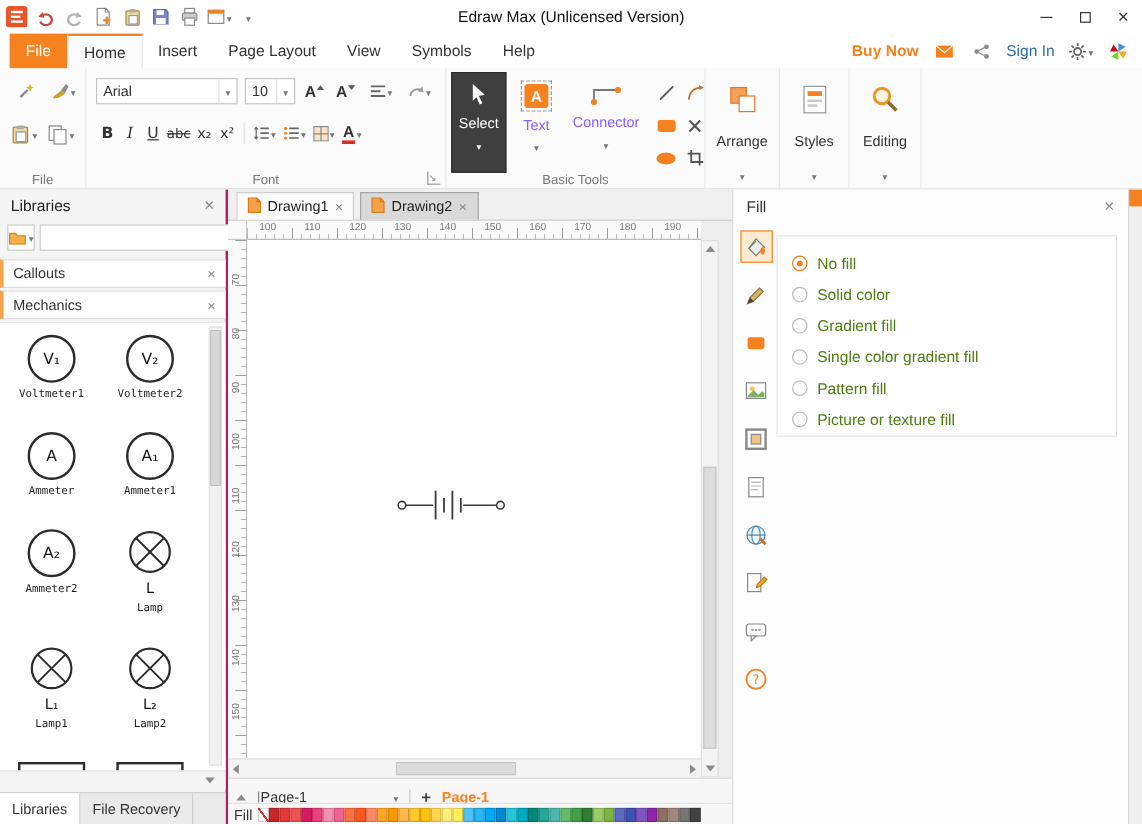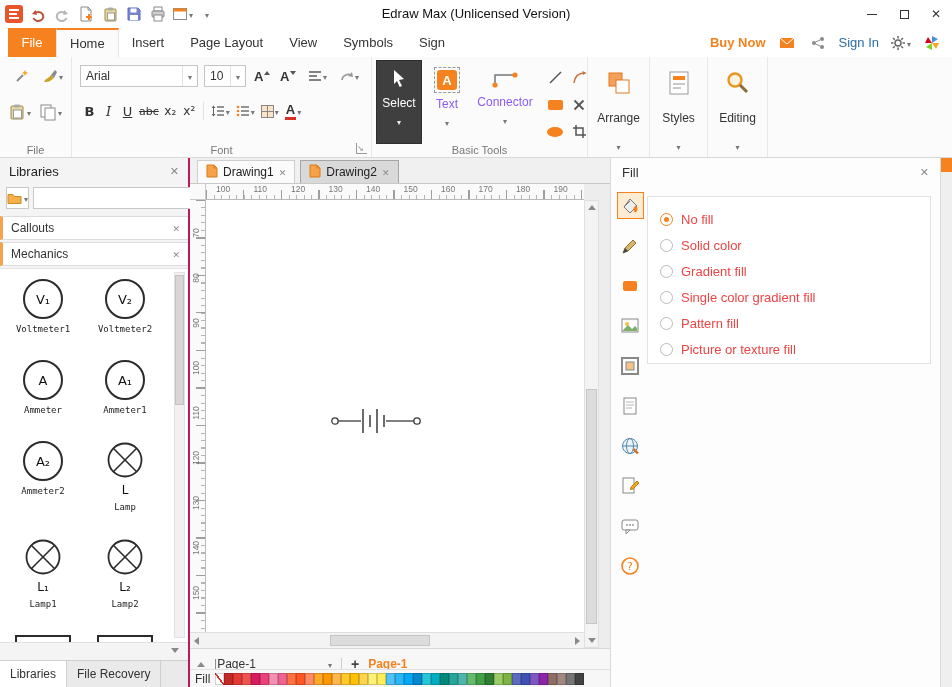--- a/index.html
+++ b/index.html
@@ -151,21 +151,21 @@
   .fill-header{position:absolute;top:0;left:0;right:0;height:28px;display:flex;align-items:center;padding:0 11px;}
   .fill-title{font-size:13px;color:#333;flex:1;}
   .fill-tools{position:absolute;left:3px;top:30px;width:32px;bottom:0;display:flex;flex-direction:column;align-items:center;gap:13px;padding-top:4px;}
   .ftool{width:27px;height:27px;display:flex;align-items:center;justify-content:center;}
   .ftool.selected{border:1px solid #F5821F;background:#FDEBD2;}
   .fill-card{position:absolute;left:36px;top:38px;width:284px;height:168px;background:#FFF;border:1px solid #E3E3E3;padding:9px 12px 0 12px;}
   .fill-option{display:flex;align-items:center;gap:8px;height:26px;}
   .radio{width:13px;height:13px;border-radius:50%;border:1px solid #BBB;background:#fff;position:relative;flex:0 0 13px;}
   .radio.on{border-color:#F5821F;}
   .radio.on::after{content:"";position:absolute;left:3px;top:3px;width:5px;height:5px;border-radius:50%;background:#F5821F;}
-  .fill-option-label{font-size:13px;color:#ef4444;}
+  .fill-option-label{font-size:13px;color:#4d7c0f;}
 
   .right-strip{position:absolute;left:940px;top:0;width:12px;height:529px;background:#EFEFEF;border-left:1px solid #D8D8D8;}
   .right-strip .orange-block{position:absolute;top:0;left:0;right:0;height:14px;background:#F5821F;}
 </style>
 </head>
 <body>
 
 <div class="app">
 
   <div class="titlebar">
@@ -244,21 +244,21 @@
   </div>
 
   <div class="tabrow">
     <div class="file-tab">File</div>
     <div class="menu-tabs">
         <div class="tab active">Home</div>
         <div class="tab">Insert</div>
         <div class="tab">Page Layout</div>
         <div class="tab">View</div>
         <div class="tab">Symbols</div>
-        <div class="tab">Sign</div>
+        <div class="tab">Help</div>
       </div>
     <div class="tabrow-right">
       <div class="buy-now">Buy Now</div>
       <div class="icon-btn">
         <svg width="16" height="14">
             <rect x="1" y="2" width="14" height="10" fill="#F5821F"></rect>
             <path d="M1 2 L8 8 L15 2" fill="none" stroke="#fff"></path>
           </svg>
       </div>
       <div class="icon-btn">

